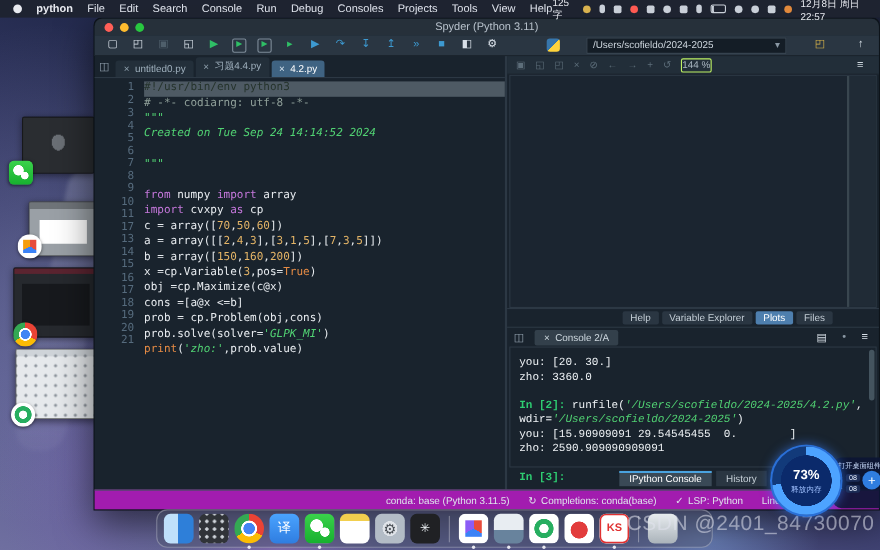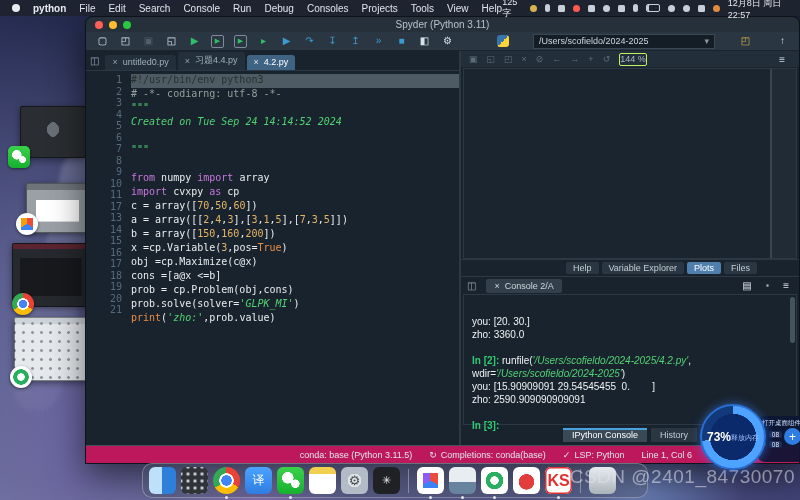--- a/index.html
+++ b/index.html
@@ -77,33 +77,33 @@
   .plots-body{flex:1;background:#1b2530;margin:0 2px;border:1px solid #2c3844;position:relative}
   .plots-side{position:absolute;top:0;bottom:0;right:0;width:24px;border-left:2px solid #39464f;background:#202b36}
   .ptabs{height:16px;display:flex;gap:3px;align-items:center;padding-left:105px;border-top:1px solid #2c3844}
   .ptab{font-size:9px;padding:1px 7px;background:#2a3642;color:#c3cdd5;border-radius:2px}
   .ptab.active{background:#4e7fae;color:#fff}
   
   .chead{height:17px;display:flex;align-items:center;gap:6px;padding:0 6px;border-top:1px solid #2c3844}
   .ctab-main{background:#33404b;font-size:9px;color:#cdd7de;padding:2px 8px;display:flex;gap:5px;align-items:center;border-radius:2px}
   .chead-right{margin-left:auto;display:flex;gap:14px;align-items:center;padding-right:4px}
   .chi{background:none;border:none;font-size:10px;padding:0}
-  .cbody{height:131px;margin:0 2px;border:1px solid #2c3844;background:#19232D;position:relative;
-    font-family:Liberation Sans, sans-serif;font-size:10px;line-height:13px;padding:20px 8px;box-sizing:border-box}
+  .cbody{height:110px;margin:0 2px;border:1px solid #2c3844;background:#19232D;position:relative;
+    font-family:Liberation Mono, monospace;font-size:10px;line-height:13px;padding:8px 8px;box-sizing:border-box}
   .crow{white-space:pre;height:13px}
   .c-out{color:#eef2f5}.c-cpl{color:#eef2f5}
   .c-prompt{color:#2ecc71;font-weight:bold}
   .c-cstr{color:#51d273;font-style:italic}
   .csb{position:absolute;right:1px;top:2px;width:5px;height:46px;background:#44545f;border-radius:3px}
   .ctabs{height:20px;display:flex;justify-content:center;align-items:center;gap:4px}
   .ctab{font-size:9px;padding:2px 9px;background:#2a3642;color:#c3cdd5}
   .ctab.active{background:#3a4956;color:#fff;box-shadow:inset 0 2px 0 #4aa3df}
   
-  .statusbar{height:17px;background:#be185d;border-top:1px solid #42505c;display:flex;align-items:center;
-    justify-content:flex-end;gap:17px;padding-right:107px;font-size:9px;color:#dfe6ec}
+  .statusbar{height:17px;background:#a21caf;border-top:1px solid #42505c;display:flex;align-items:center;
+    justify-content:flex-end;gap:17px;padding-right:56px;font-size:9px;color:#dfe6ec}
   .sbit{display:flex;gap:4px;align-items:center}
   
   .dock{position:absolute;left:142px;top:463px;width:506px;height:35px;background:rgba(80,86,112,.45);
     border:1px solid rgba(255,255,255,.28);border-radius:10px;display:flex;align-items:center;
     gap:5px;padding:0 6px;box-sizing:border-box;z-index:20;backdrop-filter:blur(2px)}
   .d-icon{width:27px;height:27px;border-radius:6px;flex:none;position:relative;border:none;padding:0;
     display:flex;align-items:center;justify-content:center;font-family:"Liberation Sans",sans-serif}
   .d-sep{width:1px;height:24px;background:rgba(255,255,255,.32);flex:none;margin:0 3px}
   .dot{position:absolute;left:50%;bottom:-5px;width:3px;height:3px;margin-left:-1.5px;border-radius:50%;background:#e8e8f0}
   .d-finder{background:linear-gradient(90deg,#bfe0fb 0 48%,#2e7fd9 48%)}
@@ -116,21 +116,21 @@
      radial-gradient(circle at 68% 62%, #fff 0 4px, rgba(0,0,0,0) 4.5px),
      linear-gradient(180deg,#3ad24b,#17b02f)}
   .d-notes{background:linear-gradient(180deg,#f2cf4e 0 26%,#ffffff 26%)}
   .d-settings{background:radial-gradient(circle,#dfe3e8 0 35%,#b3bcc6 36%);color:#4a4f55;font-size:13px}
   .d-passwords{background:#202124;color:#e8ecf0;font-size:11px}
   .d-appblue{background:#fff;background-image:conic-gradient(#e74c3c 0 120deg,#3b82f6 120deg 240deg,#8b5cf6 240deg);
      background-size:15px 15px;background-position:center;background-repeat:no-repeat}
   .d-appphoto{background:linear-gradient(180deg,#e8edf2 0 55%,#68839d 55%)}
   .d-appgreen{background:#fff;background-image:radial-gradient(circle, rgba(0,0,0,0) 0 4px, #27ae60 4.5px 8.5px, rgba(0,0,0,0) 9px)}
   .d-appapple{background:#fff;background-image:radial-gradient(circle at 50% 55%, #e23c3c 0 7.5px, rgba(0,0,0,0) 8px)}
-  .d-appks{background:#fff;color:#e03131;font-weight:bold;font-size:16px;box-shadow:inset 0 0 0 1.5px #e03131}
+  .d-appks{background:#fff;color:#e03131;font-weight:bold;font-size:10px;box-shadow:inset 0 0 0 1.5px #e03131}
   .d-trash{background:linear-gradient(180deg,#e8ecef,#aab3ba)}
   
   .thumb{position:absolute;border:1px solid rgba(0,0,0,.45);border-radius:2px;box-shadow:0 2px 7px rgba(0,0,0,.45);z-index:5}
   .th-dark{background:#2a2d31;background-image:radial-gradient(10px 12px at 50% 45%, #6a6f75 0 60%, rgba(0,0,0,0) 61%)}
   .th-gray{background:#9aa0a6;background-image:linear-gradient(#fff,#fff),linear-gradient(#6f7479,#6f7479);
      background-size:70% 45%,100% 6px;background-position:50% 62%,top;background-repeat:no-repeat}
   .th-code{background:#26292e;background-image:linear-gradient(#17191d,#17191d),linear-gradient(#5b2430,#5b2430);
      background-size:82% 62%,100% 5px;background-position:50% 58%,top;background-repeat:no-repeat}
   .th-light{background:#e6e9ec;background-image:radial-gradient(#8f969e 1.2px,rgba(0,0,0,0) 1.6px),linear-gradient(#cfd4d9,#cfd4d9);
      background-size:9px 9px,100% 6px;background-position:4px 10px,top;background-repeat:repeat,no-repeat}
@@ -141,21 +141,21 @@
   .b-tri{border-radius:50%;background:#fff;background-image:conic-gradient(#e74c3c 0 120deg,#3b82f6 120deg 240deg,#f59e0b 240deg);
      background-size:12px 12px;background-position:center;background-repeat:no-repeat}
   .b-chrome{border-radius:50%;background:
      radial-gradient(circle at 50% 50%, #4285f4 0 4px, #fff 4.4px 5.6px, rgba(0,0,0,0) 6px),
      conic-gradient(#ea4335 0 33%, #fbbc05 33% 66%, #34a853 66% 100%)}
   .b-ring{border-radius:50%;background:#fff;background-image:radial-gradient(circle, rgba(0,0,0,0) 0 3.5px, #27ae60 4px 7.5px, rgba(0,0,0,0) 8px)}
   
   .gauge{position:absolute;left:700px;top:404px;width:62px;height:62px;border-radius:50%;z-index:40;
     background:radial-gradient(closest-side,#0b2a6b 74%,rgba(0,0,0,0) 75%),conic-gradient(#4da3ff 0 73%,#123a7a 73%);
     border:2px solid #2a6fd6;box-shadow:0 0 10px rgba(60,130,255,.6);
-    display:flex;align-items:center;justify-content:center;color:#fff}
+    display:flex;flex-direction:column;align-items:center;justify-content:center;color:#fff}
   .gauge .pct{font-size:12px;font-weight:bold}
   .gauge .lbl{font-size:7px;color:#9fc0ff;margin-top:2px}
   .owpanel{position:absolute;left:757px;top:416px;width:46px;height:46px;background:rgba(12,22,52,.92);
     border-radius:8px 0 0 8px;z-index:39;color:#cfe0ff;font-size:6.5px;padding:3px 2px 0 5px;box-sizing:border-box}
   .owrow{display:flex;align-items:center;gap:3px;margin-top:3px;color:#e8f0ff}
   .owrow .pillv{background:#1c2c55;border-radius:2px;padding:0 3px;font-size:6.5px}
   .owplus{position:absolute;left:784px;top:428px;width:17px;height:17px;border-radius:50%;background:#2f7de0;
     color:#fff;font-size:12px;line-height:16px;text-align:center;z-index:41;border:none;padding:0}
   .watermark{position:absolute;right:5px;top:466px;font-size:19px;color:rgba(225,228,238,.55);
     letter-spacing:.5px;z-index:25}

